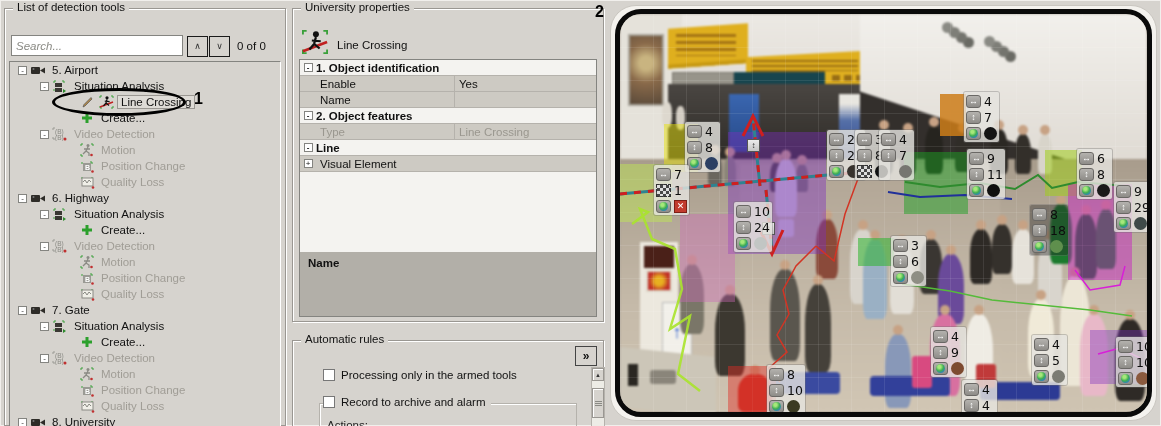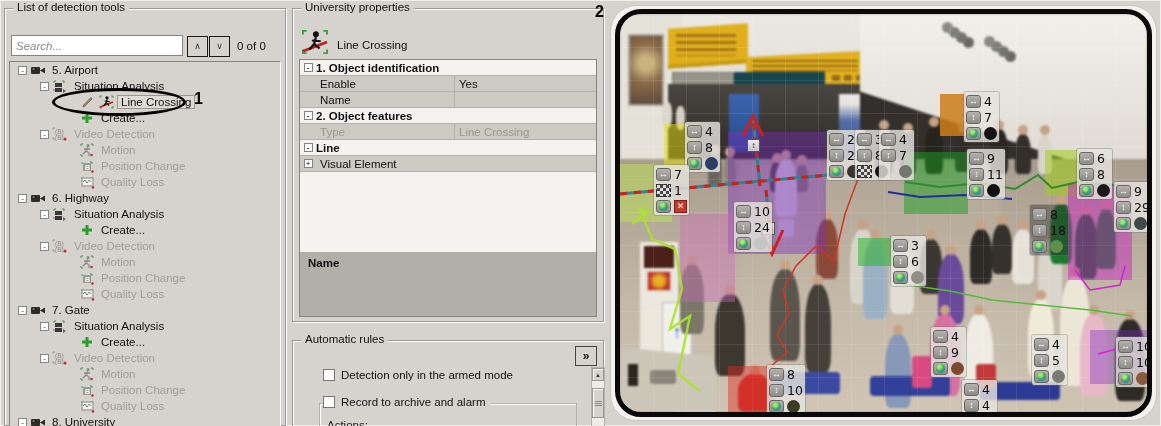--- a/index.html
+++ b/index.html
@@ -476,21 +476,21 @@
         <div class="dt">Name</div>
       </div>
     </div>
   </div>
 
   <div class="groupbox" style="left:292px;top:340px;width:312px;height:90px;">
     <span class="gb-title">Automatic rules</span>
     <div id="rules-more-btn">»</div>
     <div class="cbrow" style="left:30px;top:28px;">
       <span class="cb"></span>
-      <span>Detection only in the armed mode</span>
+      <span>Processing only in the armed tools</span>
     </div>
     <div id="rec-frame"></div>
     <div class="cbrow" style="left:30px;top:55px;">
       <span class="cb"></span>
       <span>Record to archive and alarm</span>
     </div>
     <div id="actions-label">Actions:</div>
     <div id="rules-scroll">
       <div id="scroll-up">▲</div>
       <div id="scroll-thumb"></div>

